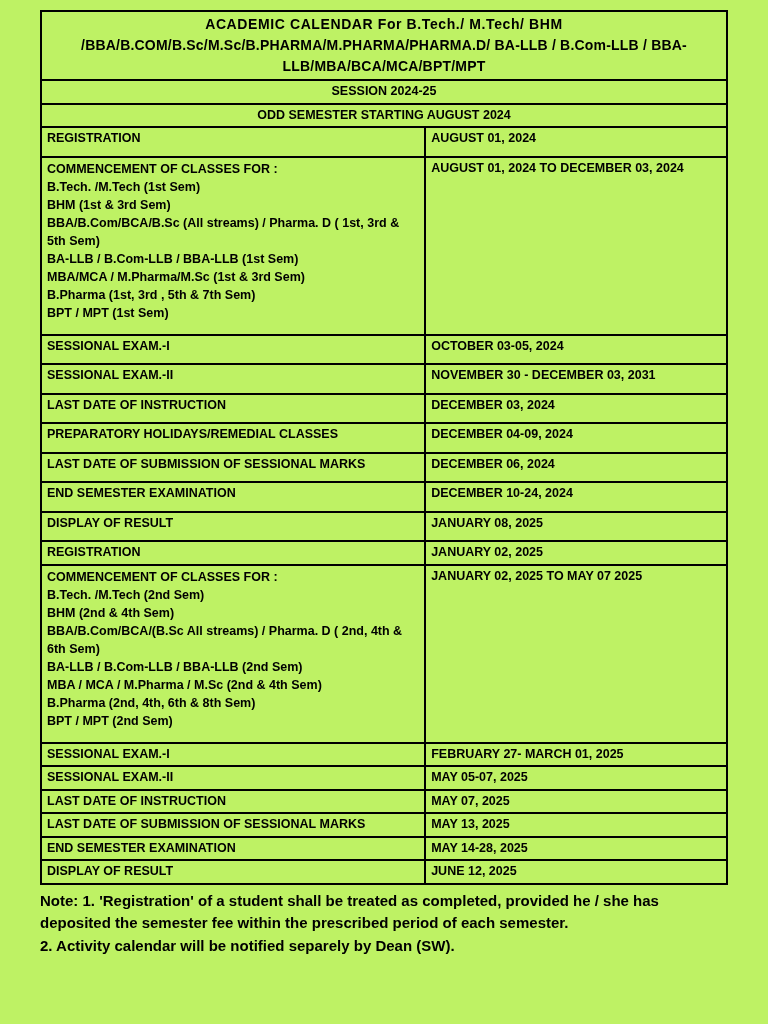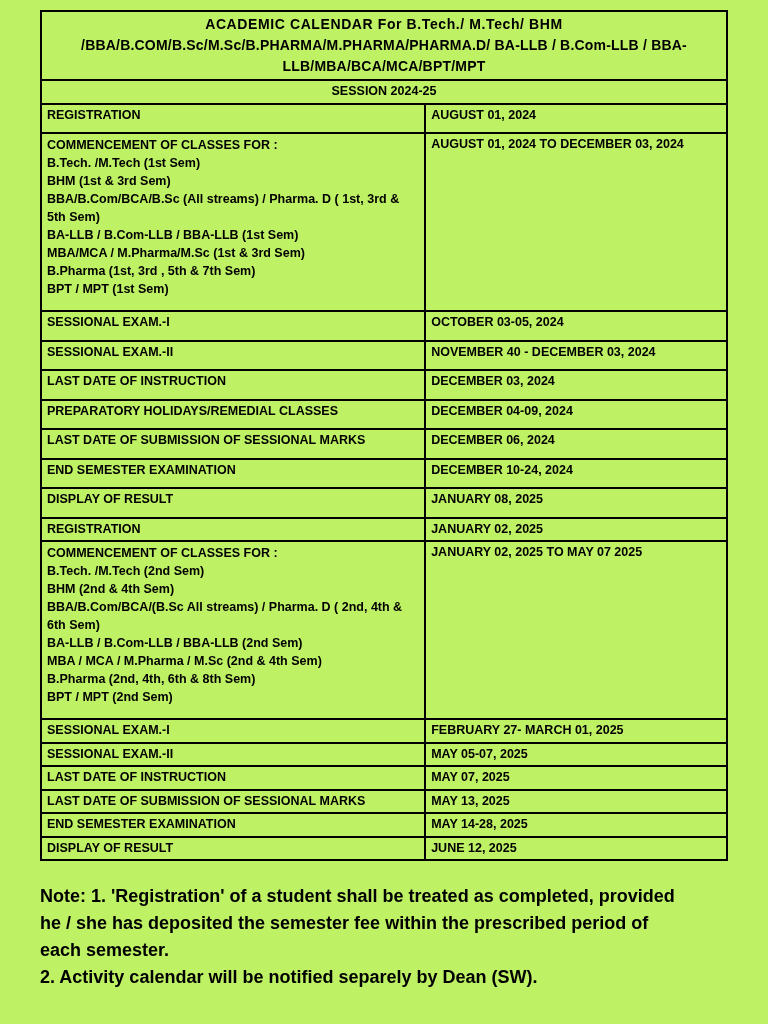--- a/index.html
+++ b/index.html
@@ -45,24 +45,24 @@
     font-size: 12.5px;
     padding: 2px 4px;
   }
   .label-cell { width: 56%; border-radius: 9px; }
   .value-cell { width: 44%; border-radius: 6px; }
   .data-row.sem-0 td { padding: 2px 5px 8px; }
   .data-row.sem-0:first-of-type td { padding-bottom: 2px; }
   .data-row.multi .label-cell { padding-bottom: 12px; }
   .data-row.multi .label-cell div { line-height: 1.44; }
   .notes {
-    margin-top: 22px;
+    margin-top: 5px;
     width: 648px;
     font-weight: bold;
-    font-size: 18px;
+    font-size: 15px;
     line-height: 1.5;
   }
 </style>
 </head>
 <body>
 
 <div class="page">
   <div class="doc">
     <table class="calendar">
       <colgroup>
@@ -74,20 +74,23 @@
           <td class="title-cell" colspan="2">
             <div>ACADEMIC CALENDAR  For  B.Tech./ M.Tech/ BHM</div>
             <div>/BBA/B.COM/B.Sc/M.Sc/B.PHARMA/M.PHARMA/PHARMA.D/ BA-LLB / B.Com-LLB / BBA-</div>
             <div>LLB/MBA/BCA/MCA/BPT/MPT</div>
           </td>
         </tr>
         <tr>
           <td class="session-cell" colspan="2">SESSION 2024-25</td>
         </tr>
 
+      <tr>
+            <td colspan="2" class="heading-cell">ODD SEMESTER STARTING  AUGUST 2024</td>
+          </tr>
           <tr class="data-row sem-0">
             <td class="label-cell">
               <div>REGISTRATION</div>
             </td>
             <td class="value-cell">AUGUST 01, 2024</td>
           </tr>
           <tr class="data-row sem-0 multi">
             <td class="label-cell">
               <div>COMMENCEMENT OF CLASSES FOR :</div>
               <div>B.Tech. /M.Tech (1st Sem)</div>
@@ -104,21 +107,21 @@
           <tr class="data-row sem-0">
             <td class="label-cell">
               <div>SESSIONAL EXAM.-I</div>
             </td>
             <td class="value-cell">OCTOBER 03-05, 2024</td>
           </tr>
           <tr class="data-row sem-0">
             <td class="label-cell">
               <div>SESSIONAL EXAM.-II</div>
             </td>
-            <td class="value-cell">NOVEMBER 40 - DECEMBER 03, 2024</td>
+            <td class="value-cell">NOVEMBER 30 - DECEMBER 03, 2031</td>
           </tr>
           <tr class="data-row sem-0">
             <td class="label-cell">
               <div>LAST DATE OF INSTRUCTION</div>
             </td>
             <td class="value-cell">DECEMBER 03, 2024</td>
           </tr>
           <tr class="data-row sem-0">
             <td class="label-cell">
               <div>PREPARATORY HOLIDAYS/REMEDIAL CLASSES</div>

